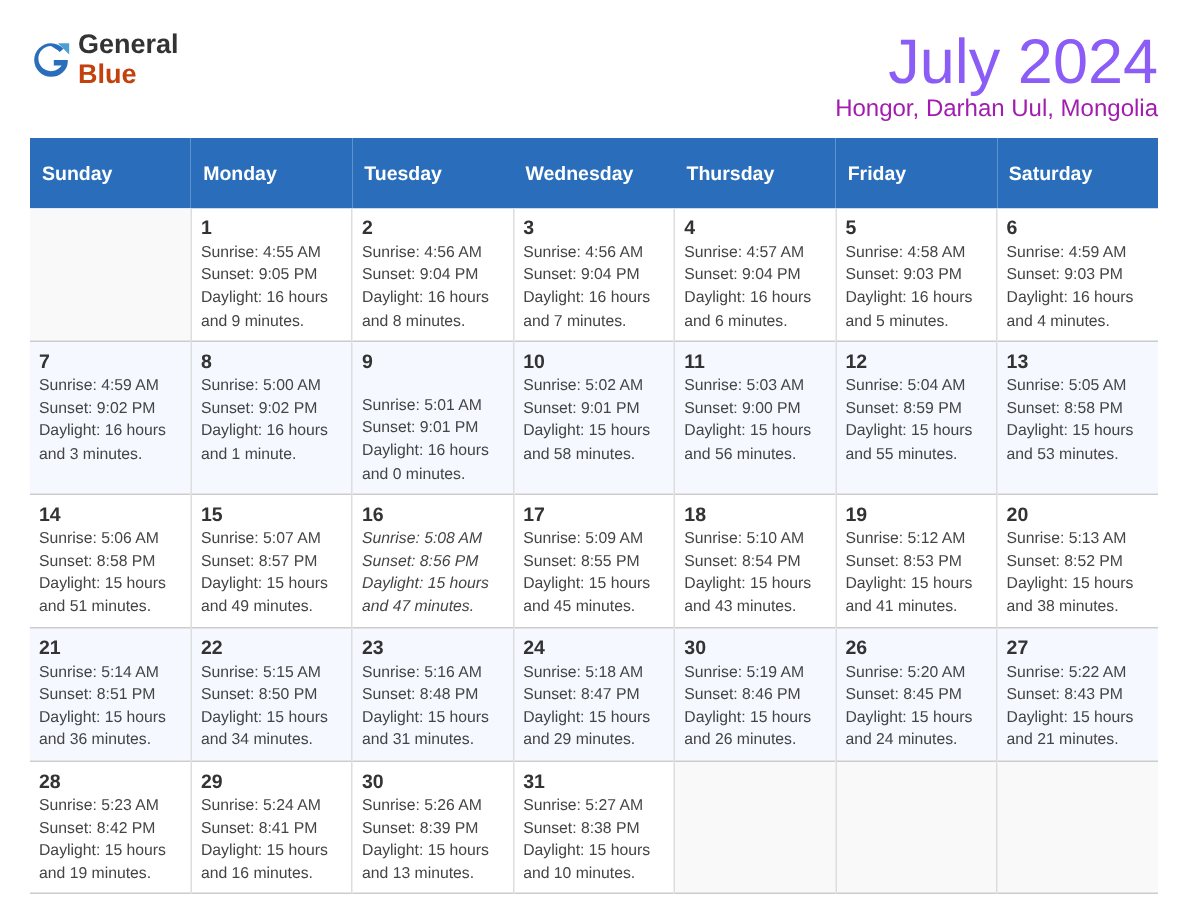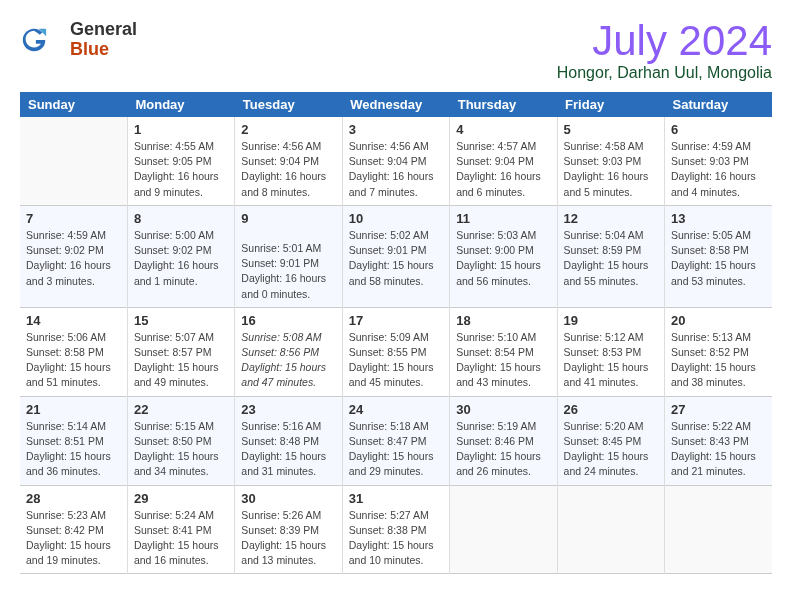--- a/index.html
+++ b/index.html
@@ -12,21 +12,21 @@
     }
     .header-section {
       display: flex;
       justify-content: space-between;
       align-items: flex-start;
       margin-bottom: 10px;
     }
     .logo {
       display: flex;
       align-items: center;
-      gap: 22px;
+      gap: 4px;
     }
     .logo-text {
       display: flex;
       flex-direction: column;
       line-height: 1.1;
     }
     .logo-general {
       font-size: 18px;
       font-weight: bold;
       color: #333;
@@ -44,32 +44,32 @@
       text-align: right;
     }
     .calendar-title {
       font-size: 42px;
       font-weight: normal;
       color: #8b5cf6;
       line-height: 1;
     }
     .calendar-subtitle {
       font-size: 16px;
-      color: #14532d;
+      color: #a21caf;
       margin-top: 2px;
     }
     table {
       width: 100%;
       border-collapse: collapse;
       font-size: 11px;
     }
     thead th {
       background-color: #2a6ebb;
       color: white;
-      padding: 5px 8px;
+      padding: 16px 8px;
       text-align: left;
       font-size: 13px;
       font-weight: bold;
     }
     tbody tr {
       vertical-align: top;
       border-bottom: 1px solid #ccc;
     }
     tbody td {
       padding: 5px 6px;

